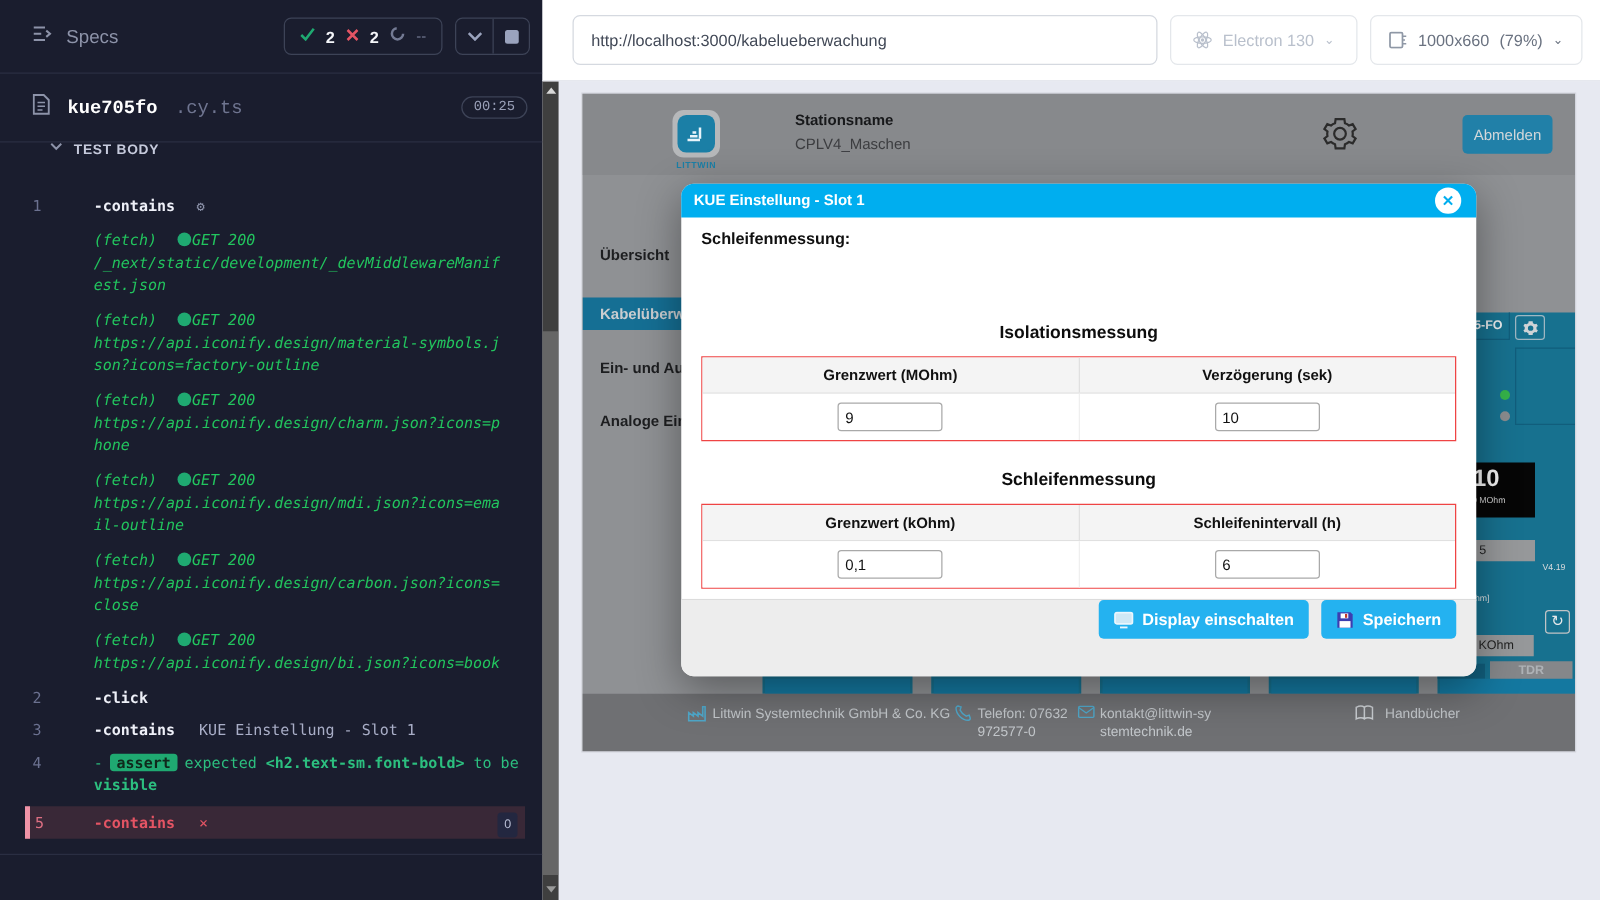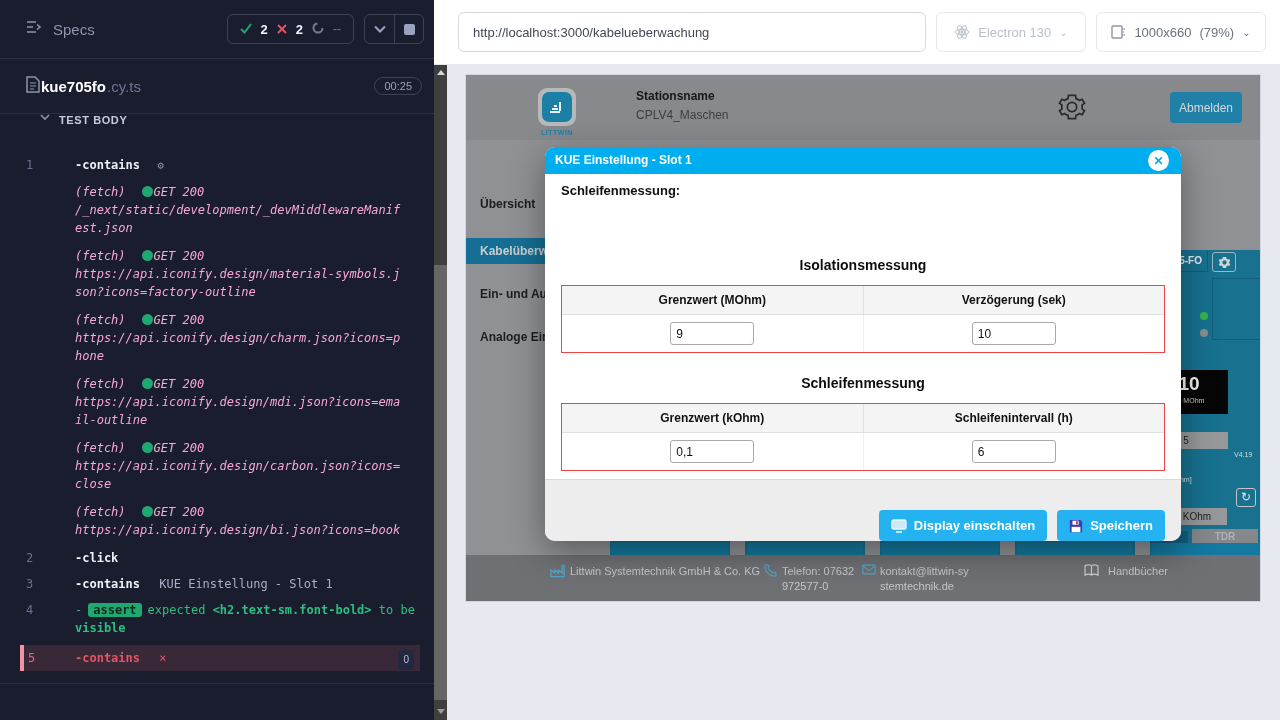--- a/index.html
+++ b/index.html
@@ -14,35 +14,35 @@
   .specs-label { font-size:15px; color:#8d93a9; }
   .stats { display:flex; align-items:center; gap:9px; border:1px solid #3d4357;
            border-radius:6px; height:30px; padding:0 12px; margin-left:auto; }
   .stat-num { font-size:13px; font-weight:bold; color:#f5f6fa; }
   .stat-dim { font-size:12px; color:#737a93; }
   .btn-group { display:flex; border:1px solid #3d4357; border-radius:6px; height:30px; overflow:hidden; }
   .btn-cell { width:29px; display:flex; align-items:center; justify-content:center; color:#9aa3bd; }
   .btn-cell + .btn-cell { border-left:1px solid #3d4357; }
   .stop-sq { width:11px; height:11px; background:#9aa3bd; border-radius:2px; }
   .hr { height:1px; background:#2a2e42; }
-  .spec-row { display:flex; align-items:center; height:54px; padding:0 12px 0 26px; gap:1px; }
+  .spec-row { display:flex; align-items:center; height:54px; padding:0 12px 0 26px; gap:14px;font-family:Liberation Mono, monospace; }
   .spec-name { font-size:15px; font-weight:bold; color:#ffffff; }
   .spec-ext { font-size:15px; color:#6f7590; }
   .timer { margin-left:auto; border:1px solid #3d4357; border-radius:12px; padding:2px 9px;
            font-size:11px; color:#9aa0b8; }
   .testbody { display:flex; align-items:flex-start; gap:9px; height:34px; padding-left:40px;
               font-size:11px; font-weight:bold; letter-spacing:.6px; color:#c6cadc; }
   .log { font-family:"DejaVu Sans Mono",monospace; font-size:12px; line-height:18px; padding-top:8px; }
   .row { position:relative; padding-left:75px; margin-bottom:8px; }
   .num { position:absolute; left:26px; color:#6b7190; }
   .cmd { font-weight:bold; color:#eef0f8; }
   .gear-sm { color:#8f95ad; font-size:11px; margin-left:10px; }
   .args { color:#a9aec7; margin-left:12px; }
   .fetch-row { position:relative; padding-left:75px; margin-bottom:10px;
-               font-style:italic; color:#f9a8d4; }
+               font-style:italic; color:#22c55e; }
   .dot { display:inline-block; width:11px; height:11px; border-radius:50%;
          background:#1fa971; margin:0 1px 0 16px; vertical-align:-1px; }
   .furl { width:330px; word-break:break-all; }
   .assert-row { position:relative; padding-left:75px; margin-bottom:8px; width:420px; }
   .assert-badge { background:#1fa971; color:#10291c; font-weight:bold; padding:0 5px;
                   border-radius:3px; margin:0 6px; }
   .agreen { color:#2cbf7f; } .abold { font-weight:bold;margin-top:44px; }
   .fail-row { position:relative; margin:0 14px 0 20px; background:#392837;
               border-left:4px solid #ef93a7; padding:4px 28px 4px 51px; }
   .fail-row .num { left:4px; color:#dd6f82; }
@@ -153,21 +153,21 @@
   .m-th { flex:1; display:flex; align-items:center; justify-content:center;
           font-size:12px; font-weight:bold; color:#111; }
   .m-th:first-child { border-right:1px solid #e0e0e0; }
   .m-tbody { display:flex; height:37px; background:#fff; }
   .m-td { flex:1; display:flex; align-items:center; justify-content:center; }
   .m-td:first-child { border-right:1px solid #efefef; }
   .m-cell-input { width:84px; height:23px; border:1px solid #a9a9a9; border-radius:3px;
                   font-size:12px; padding:0 5px; color:#111; font-family:"Liberation Sans",sans-serif; outline:none; }
   .m-footer { position:absolute; left:0; right:0; bottom:0; height:62px; background:#ededed;
               border-top:1px solid #dcdcdc; border-radius:0 0 10px 10px; display:flex;
-              align-items:flex-end; justify-content:flex-end; gap:10px; padding-right:16px; }
+              align-items:flex-start; justify-content:flex-end; gap:10px; padding-right:16px; }
   .m-btn { height:31px; background:#24b2f0; border:none; border-radius:4px; color:#fff; font-size:13px;
            font-weight:bold; display:flex; align-items:center; gap:7px; padding:0 12px;
            font-family:"Liberation Sans",sans-serif; }
 </style>
 </head>
 <body>
 
 <div id="root">
 
   <div class="reporter">

